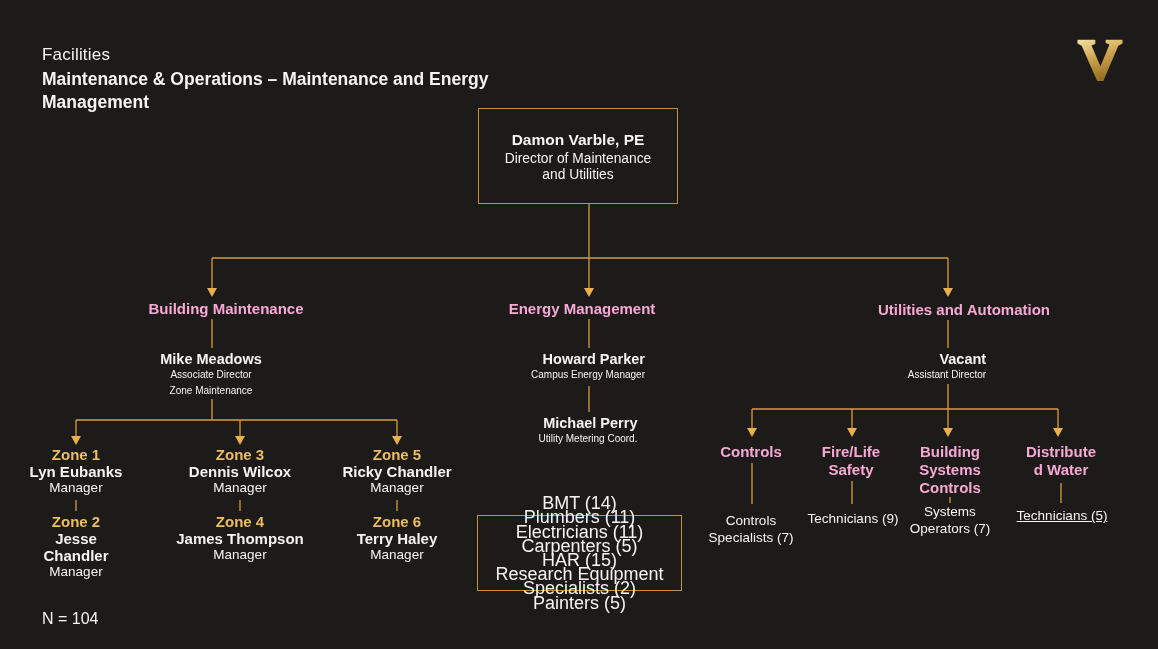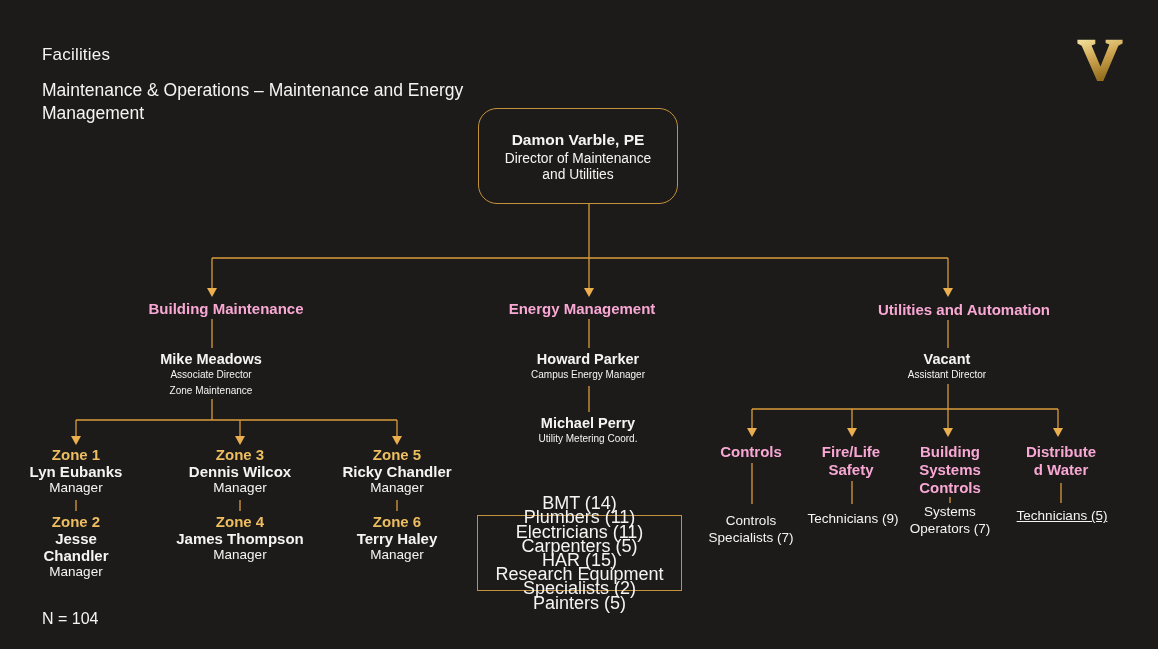--- a/index.html
+++ b/index.html
@@ -7,32 +7,32 @@
     position:relative;width:1158px;height:649px;overflow:hidden;
     background:#1c1b1a;
     font-family:"Liberation Sans",sans-serif;
     color:#f5f4f2;
   }
   .abs{position:absolute;}
   .center{position:absolute;transform:translateX(-50%);text-align:center;}
   .prewrap{white-space:pre-line;}
   .gold{color:#f9a8d4;}
   .eyebrow{left:42px;top:45px;font-size:17px;font-weight:400;letter-spacing:.2px;}
-  .slide-title{left:42px;top:68px;font-size:17.5px;font-weight:400;line-height:23px;max-width:560px;margin-top:11px;}
+  .slide-title{left:42px;top:68px;font-size:17.5px;font-weight:700;line-height:23px;max-width:560px;}
   .footnote{left:42px;top:610px;font-size:16px;font-weight:400;}
   .org-box{
     box-sizing:border-box;border:1px solid #c5923c;
     display:flex;flex-direction:column;justify-content:center;align-items:center;
     text-align:center;
   }
-  .root-box{left:478px;top:108px;width:200px;height:96px;border-radius:19px;}
+  .root-box{left:478px;top:108px;width:200px;height:96px;}
   .root-name{font-size:15.5px;font-weight:700;line-height:19px;}
   .root-title{font-size:13.8px;line-height:16px;margin-top:2px;}
   .branch-label{font-size:15px;font-weight:700;line-height:17px;}
-  .person .p-name{font-size:14.5px;font-weight:700;line-height:16px;}
+  .person .p-name{font-size:14.5px;font-weight:700;line-height:16px;text-align:right;}
   .person .p-line{font-size:10px;line-height:15.5px;}
   .zone .z-label{font-size:15px;font-weight:700;line-height:17px;color:#edbd5f;}
   .zone .z-name{font-size:15px;font-weight:700;line-height:17px;}
   .zone .z-title{font-size:13.5px;line-height:16px;}
   .team-label{font-size:15px;font-weight:700;line-height:18px;}
   .team-staff{font-size:13.5px;line-height:17px;}
   .staff-box{
     left:477px;top:515px;width:205px;height:76px;
     font-size:18px;line-height:14.2px;justify-content:center;
   }

